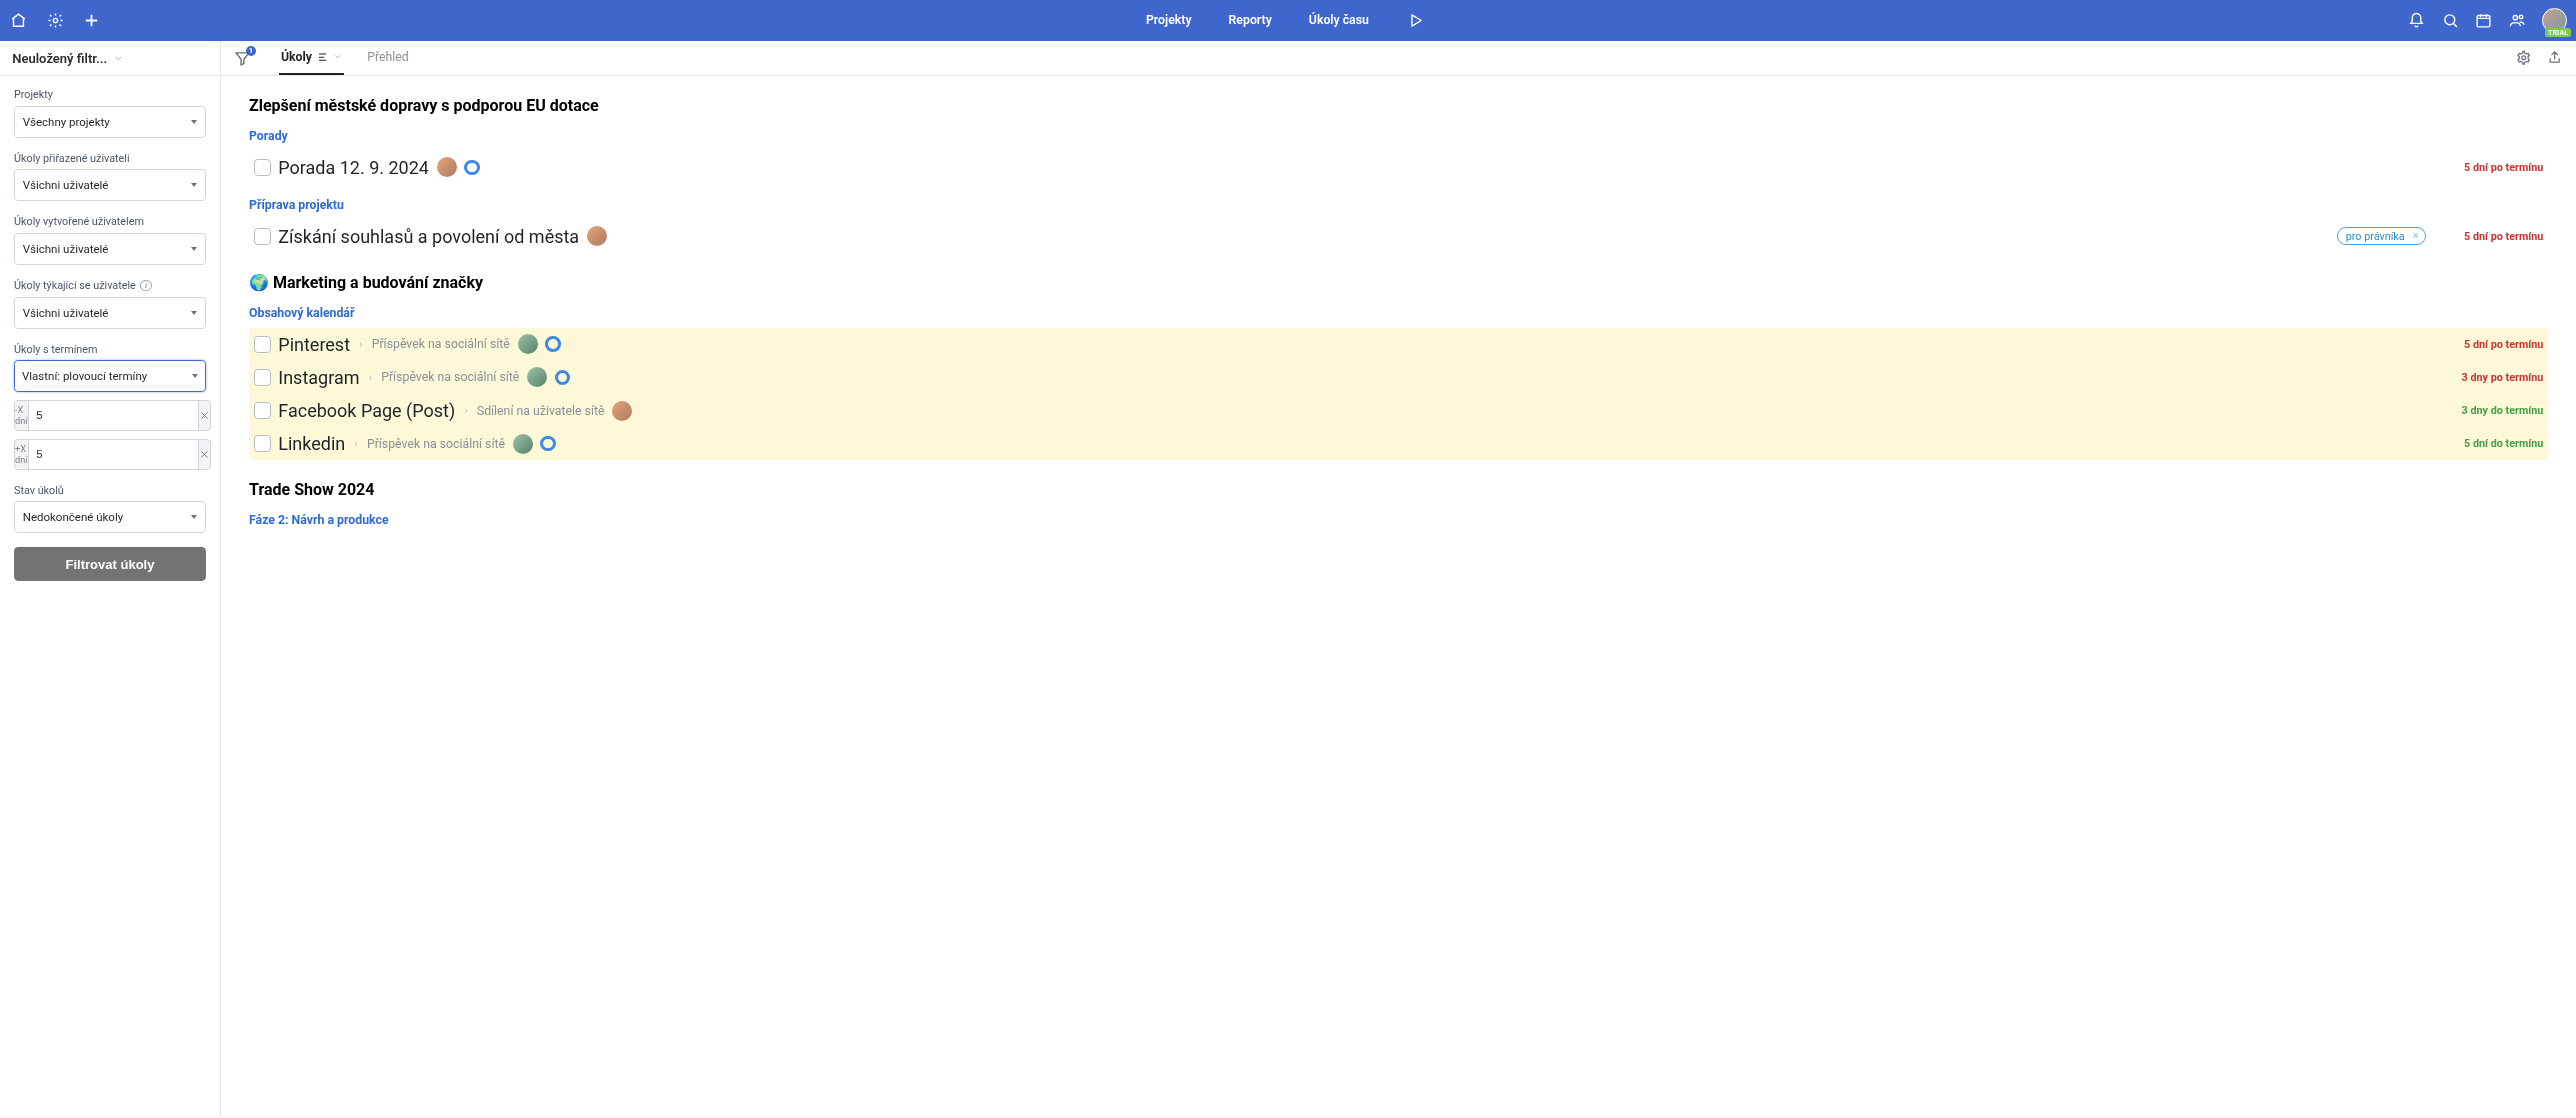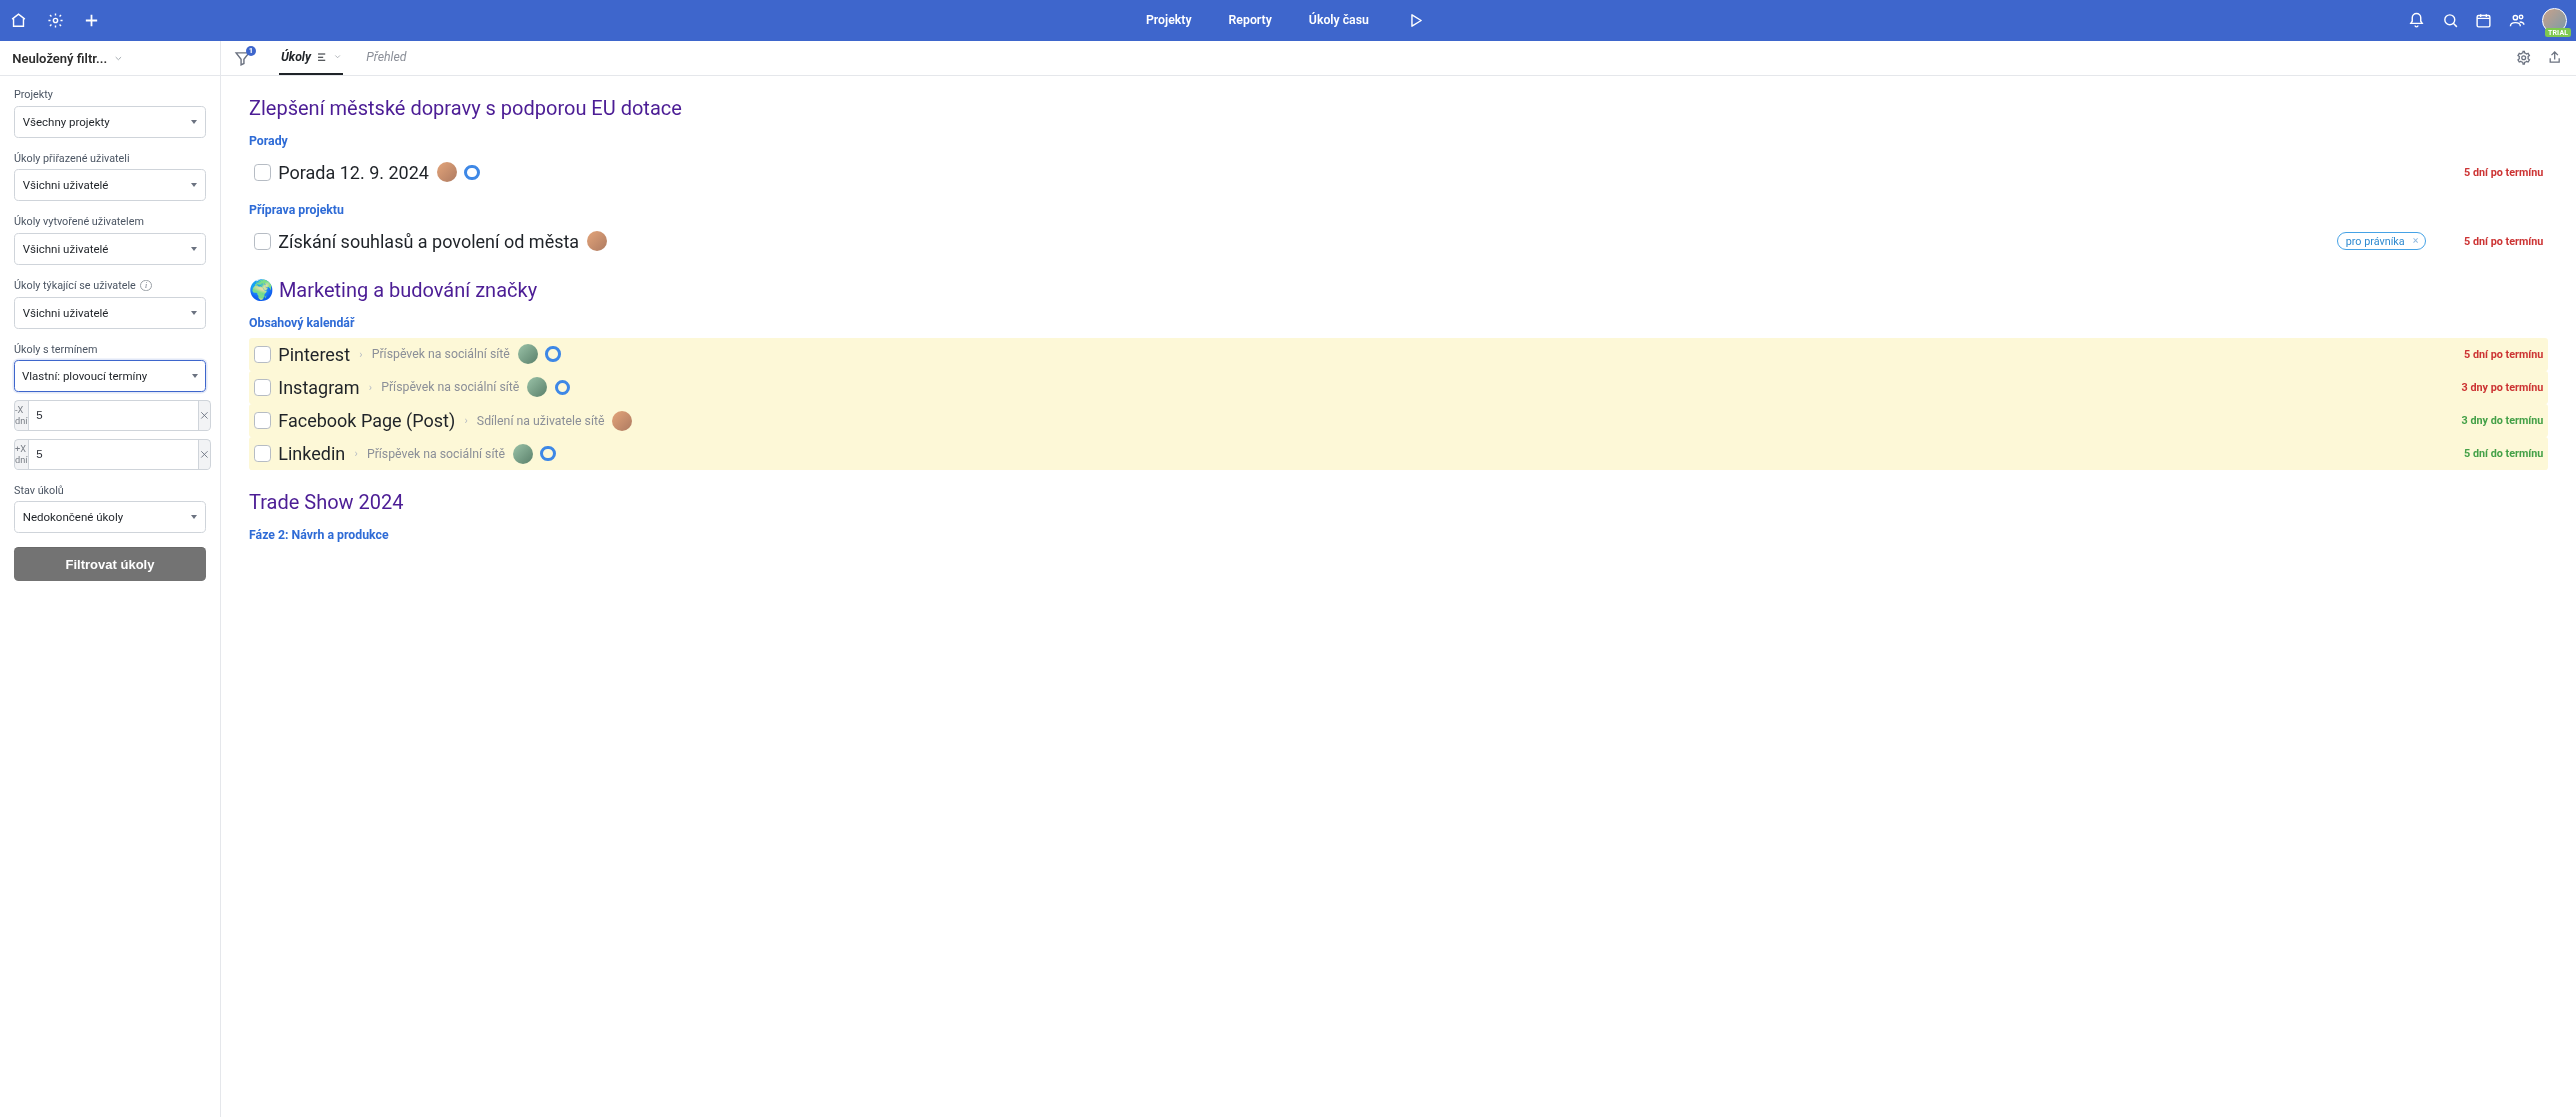--- a/index.html
+++ b/index.html
@@ -16,21 +16,21 @@
 .avatar-wrap { position: relative; }
 .avatar { width: 24.6px; height: 24.6px; border-radius: 50%; background: linear-gradient(135deg,#c9a18a,#7a9aa8); border: 1.5px solid #fff; }
 .trial-badge { position: absolute; bottom: -4.6px; right: -4.6px; background: #7fc94f; color: #fff; font-size: 7px; font-weight: 700; padding: 0.8px 3.1px; border-radius: 2.3px; letter-spacing: 0.2px; }
 
 
 .secbar { height: 35px; display: flex; align-items: stretch; border-bottom: 0.8px solid #e5e7eb; }
 .filterset { width: 221px; display: flex; align-items: center; padding: 0 12.3px; border-right: 0.8px solid #e5e7eb; gap: 6.1px; font-size: 13px; font-weight: 600; color: #2d2d2d; cursor: pointer; }
 .filterset .chev { color: #9aa0a6; }
 .presets { width: 43px; display: flex; align-items: center; justify-content: center; position: relative; }
 .presets .badge { position: absolute; top: 4.6px; right: 7.7px; background: #3e66cc; color: #fff; font-size: 7.7px; font-weight: 700; min-width: 10.8px; height: 10.8px; border-radius: 5.4px; display: flex; align-items: center; justify-content: center; padding: 0 2.3px; }
-.tabs { display: flex; align-items: stretch; padding-left: 15.4px; gap: 21.5px; font-style: italic; }
+.tabs { display: flex; align-items: stretch; padding-left: 15.4px; gap: 21.5px; }
 .tab { display: flex; align-items: center; gap: 4.6px; color: #8b8f98; font-size: 12.3px; border-bottom: 2.3px solid transparent; cursor: pointer; padding: 0 1.5px; }
 .tab.active { color: #1f2328; font-weight: 700; border-bottom-color: #1f2328; }
 .secbar-spacer { flex: 1; }
 .secbar-actions { display: flex; align-items: center; gap: 12.3px; padding: 0 12.3px; color: #555; }
 
 
 .body-row { display: flex; height: calc(100% - 77px); }
 .sidebar { width: 221px; border-right: 0.8px solid #e5e7eb; padding: 12.3px 14px 18.4px; overflow: auto; }
 .field-group { margin-bottom: 14px; }
 .field-label { color: #4b5563; font-size: 10.8px; display: flex; align-items: center; gap: 4.6px; margin-bottom: 4.6px; }
@@ -39,21 +39,21 @@
 .select .caret { width: 0; height: 0; border-left: 3.8px solid transparent; border-right: 3.8px solid transparent; border-top: 4.6px solid #6b7280; }
 .select.focused { border: 1.5px solid #3e66cc; box-shadow: 0 0 0 1.5px rgba(62,102,204,.15); padding: 0 7px; }
 .range-row { display: flex; align-items: stretch; margin-top: 7.7px; }
 .range-prefix { width: 38px; display: flex; align-items: center; justify-content: center; background: #f2f3f5; border: 0.8px solid #cfd4da; border-right: none; border-top-left-radius: 4.6px; border-bottom-left-radius: 4.6px; color: #7b8088; font-size: 9.2px; }
 .range-input { flex: 1; height: 31px; border: 0.8px solid #cfd4da; padding: 0 7.7px; font-size: 11.5px; color: #2b2f36; outline: none; }
 .range-clear { width: 26px; display: flex; align-items: center; justify-content: center; background: #f2f3f5; border: 0.8px solid #cfd4da; border-left: none; border-top-right-radius: 4.6px; border-bottom-right-radius: 4.6px; color: #6b7280; cursor: pointer; }
 .primary-btn { width: 100%; height: 34px; border: none; border-radius: 4.6px; background: #737373; color: #fff; font-size: 13px; font-weight: 600; cursor: pointer; box-shadow: 0 0.8px 0 rgba(0,0,0,.1) inset; }
 
 
 .main { flex: 1; overflow: auto; padding: 14px 28px 31px; }
-.project-title { font-size: 20px; font-weight: 400; color: #4c1d95; margin: 6.1px 0 12.3px; cursor: pointer; }
+.project-title { font-size: 16px; font-weight: 700; color: #000000; margin: 6.1px 0 12.3px; cursor: pointer; }
 .subsection { font-size: 12.3px; font-weight: 700; color: #2e6bd6; margin: 14px 0 7.7px; cursor: pointer; }
 .task-row { display: flex; align-items: center; gap: 7.7px; padding: 6.1px 4.6px; border-radius: 3.1px; }
 .task-row.hl { background: #fdf8d7; }
 .checkbox { width: 17px; height: 17px; border: 1.5px solid #b6bcc4; border-radius: 3.8px; background: #fff; cursor: pointer; flex-shrink: 0; }
 .task-name { font-size: 18px; color: #1f2328; }
 .crumb-sep { color: #b6bcc4; font-size: 10.8px; padding: 0 1.5px; }
 .task-sub { font-size: 12.3px; color: #8b8f98; }
 .assignee { width: 20px; height: 20px; border-radius: 50%; background: linear-gradient(135deg,#e4a57a,#ad7a61); flex-shrink: 0; }
 .assignee.a2 { background: linear-gradient(135deg,#9bc3a8,#597f6a); }
 .prio-ring { width: 15.4px; height: 15.4px; border-radius: 50%; border: 3.1px solid #3e88e6; background: transparent; flex-shrink: 0; }

